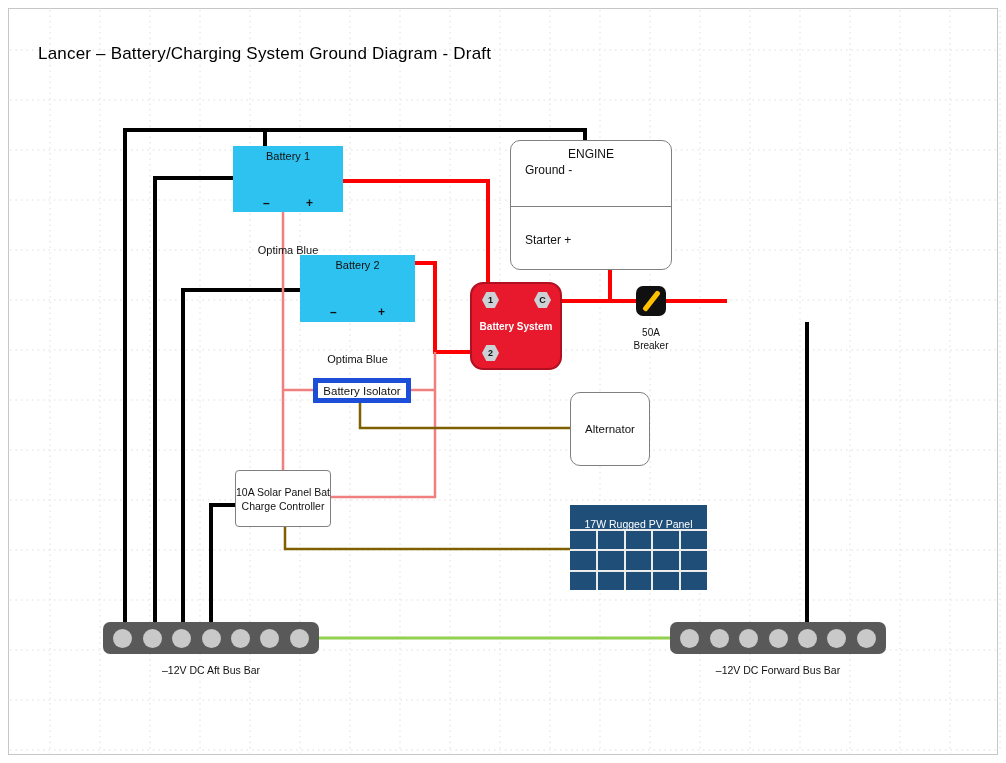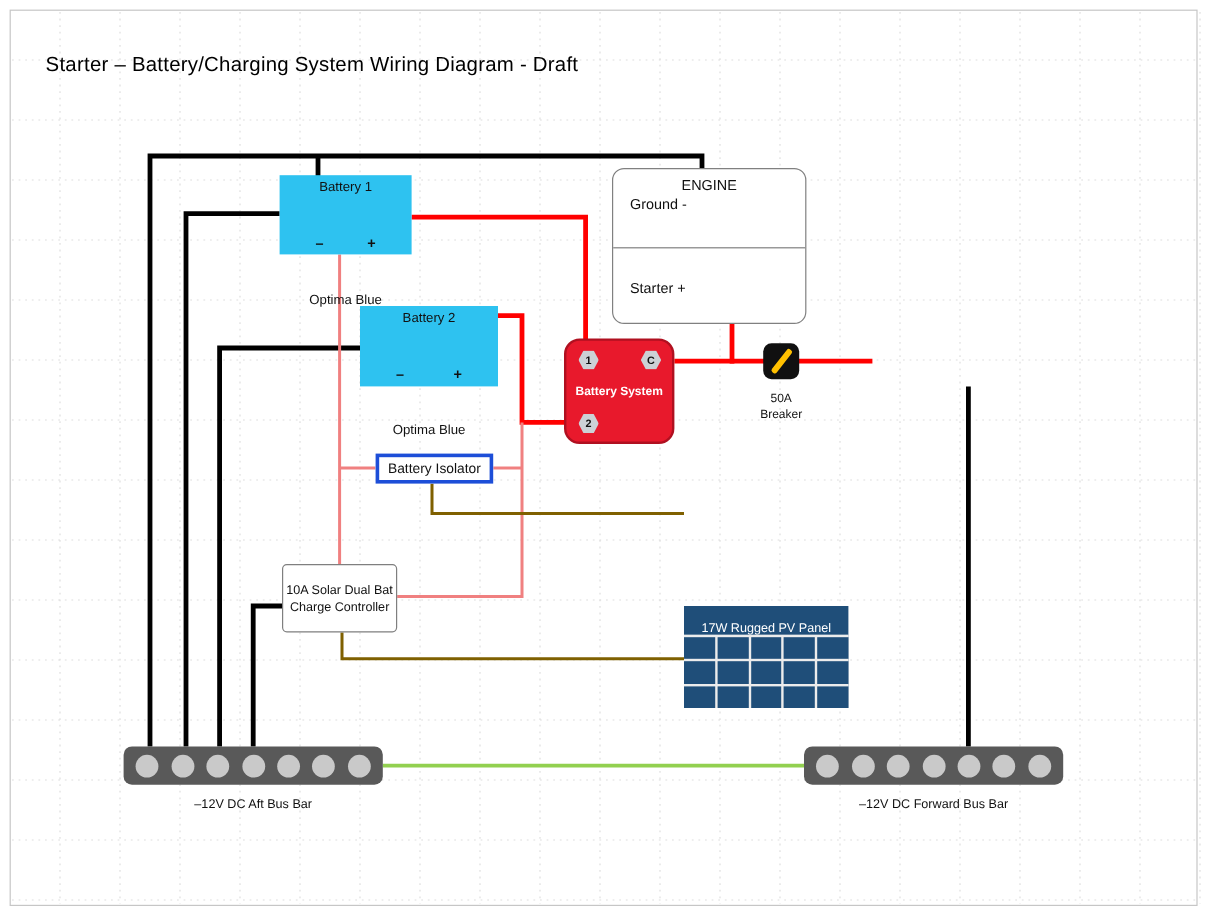--- a/index.html
+++ b/index.html
@@ -36,21 +36,21 @@
   
   #breaker{left:636px;top:286px;width:30px;height:30px;background:#101010;border-radius:7px;overflow:hidden;}
   .lever{position:absolute;left:13px;top:3px;width:5px;height:24px;background:#ffc000;border-radius:2px;transform:rotate(38deg);}
   #breaker-label{left:618px;top:326px;width:66px;text-align:center;font-size:10px;line-height:13px;}
 
   
   #fusepanel{left:727px;top:276px;width:159px;height:46px;background:#b8bdc3;border:1px solid #87909a;
              display:flex;align-items:center;justify-content:center;font-size:12.5px;}
 
   
-  #isolator{left:313px;top:378px;width:98px;height:25px;background:#fff;border:3px solid #1d4ed8;
+  #isolator{left:313px;top:378px;width:98px;height:25px;background:#fff;border:5px solid #1d4ed8;
             display:flex;align-items:center;justify-content:center;font-size:11.5px;}
   #alternator{left:570px;top:392px;width:80px;height:74px;background:#fff;border:1px solid #7f7f7f;border-radius:10px;
               display:flex;align-items:center;justify-content:center;font-size:11.5px;}
   #controller{left:235px;top:470px;width:96px;height:57px;background:#fff;border:1px solid #7f7f7f;border-radius:4px;
               display:flex;flex-direction:column;align-items:center;justify-content:center;font-size:10.5px;line-height:14px;text-align:center;}
 
   
   #pvpanel{left:570px;top:505px;width:137px;height:85px;background:#1f4e79;}
   .pv-title{color:#fff;font-size:10.5px;text-align:center;padding-top:13px;}
   .pv-cells{position:absolute;left:0;right:0;top:24px;bottom:0;display:grid;
@@ -126,21 +126,21 @@
         <polyline points="411,390 435,390" fill="none" stroke="#f08080" stroke-width="2.5"></polyline>
         <polyline points="435,352 435,497 331,497" fill="none" stroke="#f08080" stroke-width="2.5"></polyline>
         <polyline points="570,428 360,428 360,403" fill="none" stroke="#7f6000" stroke-width="2.5"></polyline>
         <polyline points="285,527 285,549 570,549" fill="none" stroke="#7f6000" stroke-width="2.5"></polyline>
         <polyline points="319,638 670,638" fill="none" stroke="#92d050" stroke-width="3"></polyline>
       </g>
   </svg>
 
   <div class="frame"></div>
 
-  <div class="page-title">Starter – Battery/Charging System Wiring Diagram - Draft</div>
+  <div class="page-title">Lancer – Battery/Charging System Ground Diagram - Draft</div>
 
   <div id="battery1" class="node battery">
     <div>Battery 1</div>
     <div class="trow">
       <span>–</span>
       <span>+</span>
     </div>
     <div>Optima Blue</div>
   </div>
 
@@ -173,23 +173,26 @@
   <div id="breaker-label" class="node">
     <div>50A</div>
     <div>Breaker</div>
   </div>
 
 
   <div id="isolator" class="node">
     <span>Battery Isolator</span>
   </div>
 
+  <div id="alternator" class="node">
+    <span>Alternator</span>
+  </div>
 
   <div id="controller" class="node">
-    <div>10A Solar Dual Bat</div>
+    <div>10A Solar Panel Bat</div>
     <div>Charge Controller</div>
   </div>
 
   <div id="pvpanel" class="node">
     <div class="pv-title">17W Rugged PV Panel</div>
     <div id="pv-cells" class="pv-cells">
         <div class="pv-cell"></div>
         <div class="pv-cell"></div>
         <div class="pv-cell"></div>
         <div class="pv-cell"></div>

